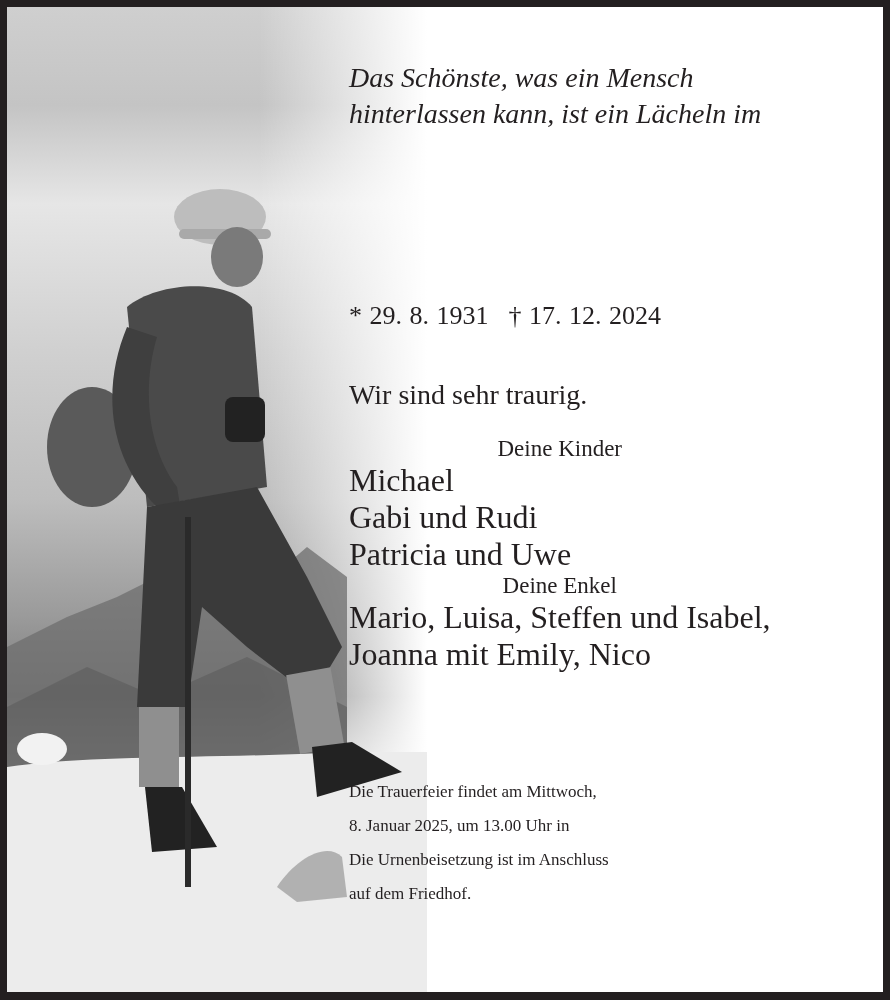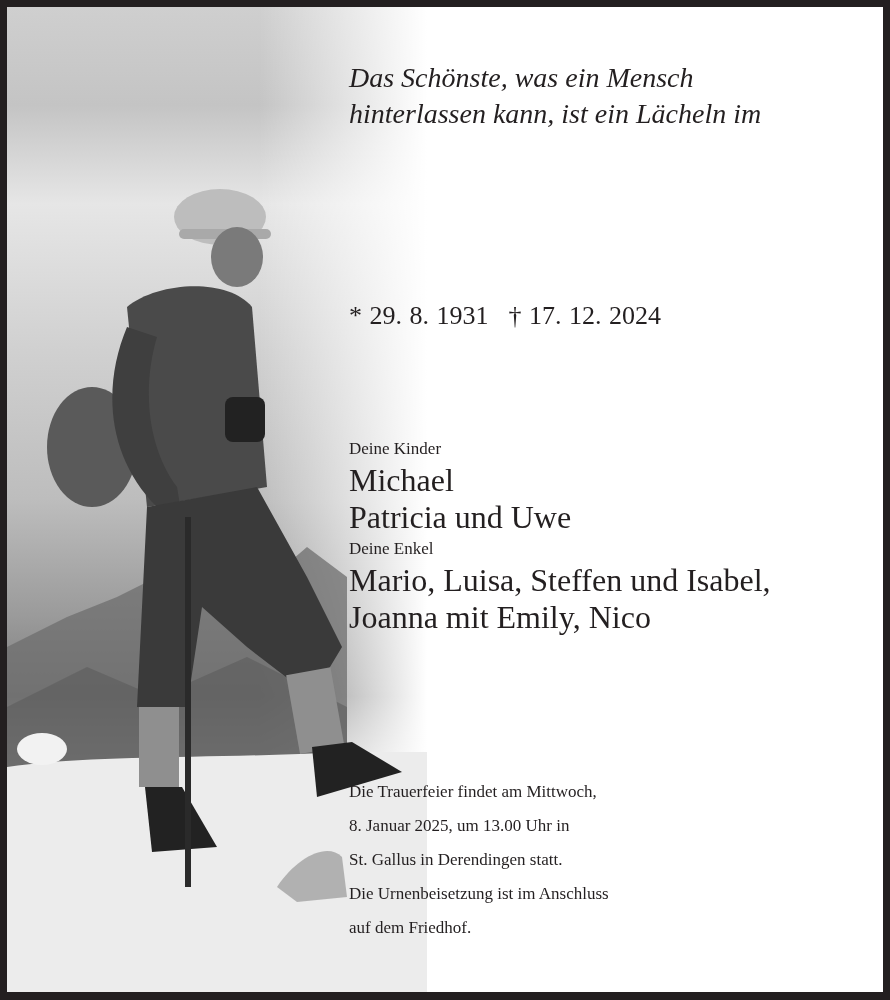--- a/index.html
+++ b/index.html
@@ -10,21 +10,21 @@
       linear-gradient(to right, rgba(255,255,255,0) 0%, rgba(255,255,255,0) 60%, rgba(255,255,255,1) 100%),
       linear-gradient(to bottom, #cfcfcf 0%, #c4c4c4 10%, #e6e6e6 20%, #d0d0d0 35%, #bdbdbd 50%, #9a9a9a 62%, #7d7d7d 70%, #bfbfbf 76%, #ececec 80%, #e2e2e2 100%);
   }
   .photo svg { position:absolute; left:0; top:0; }
   .txt { position:absolute; font-family:"Liberation Serif","DejaVu Serif",serif; color:#231f20; }
   .quote { left:342px; top:53px; font-size:28px; font-style:italic; line-height:36px; }
   .name { left:340px; top:200px; font-size:74px; line-height:84px; }
   .dates { left:342px; top:292px; font-size:26px; line-height:34px; word-spacing:1px; }
   .dates .gap { display:inline-block; width:20px; }
   .sad { left:342px; top:370px; font-size:28px; line-height:36px; }
-  .label { font-size:17px; line-height:26px; }
+  .label { font-size:23px; line-height:26px;text-align:center; }
   .fam { font-size:32px; line-height:37px; }
   .fam-block { left:342px; top:429px; }
   .ceremony { left:342px; top:768px; font-size:17px; line-height:34px; }
 </style>
 </head>
 <body>
 
 <div class="frame">
 
   <div class="photo">
@@ -69,30 +69,31 @@
   <div class="txt quote">
     <div>Das Schönste, was ein Mensch</div>
     <div>hinterlassen kann, ist ein Lächeln im</div>
   </div>
 
 
   <div class="txt dates">
     <span>* 29. 8. 1931</span><span class="gap"></span><span>† 17. 12. 2024</span>
   </div>
 
+  <div class="txt sad">Wir sind sehr traurig.</div>
 
   <div class="txt fam-block">
     <div class="label">Deine Kinder</div>
     <div class="fam">Michael</div>
+    <div class="fam">Gabi und Rudi</div>
     <div class="fam">Patricia und Uwe</div>
     <div class="label">Deine Enkel</div>
     <div class="fam">Mario, Luisa, Steffen und Isabel,</div>
     <div class="fam">Joanna mit Emily, Nico</div>
   </div>
 
   <div class="txt ceremony">
     <div>Die Trauerfeier findet am Mittwoch,</div>
     <div>8. Januar 2025, um 13.00 Uhr in</div>
-    <div>St. Gallus in Derendingen statt.</div>
     <div>Die Urnenbeisetzung ist im Anschluss</div>
     <div>auf dem Friedhof.</div>
   </div>
 </div>
 
 </body></html>

